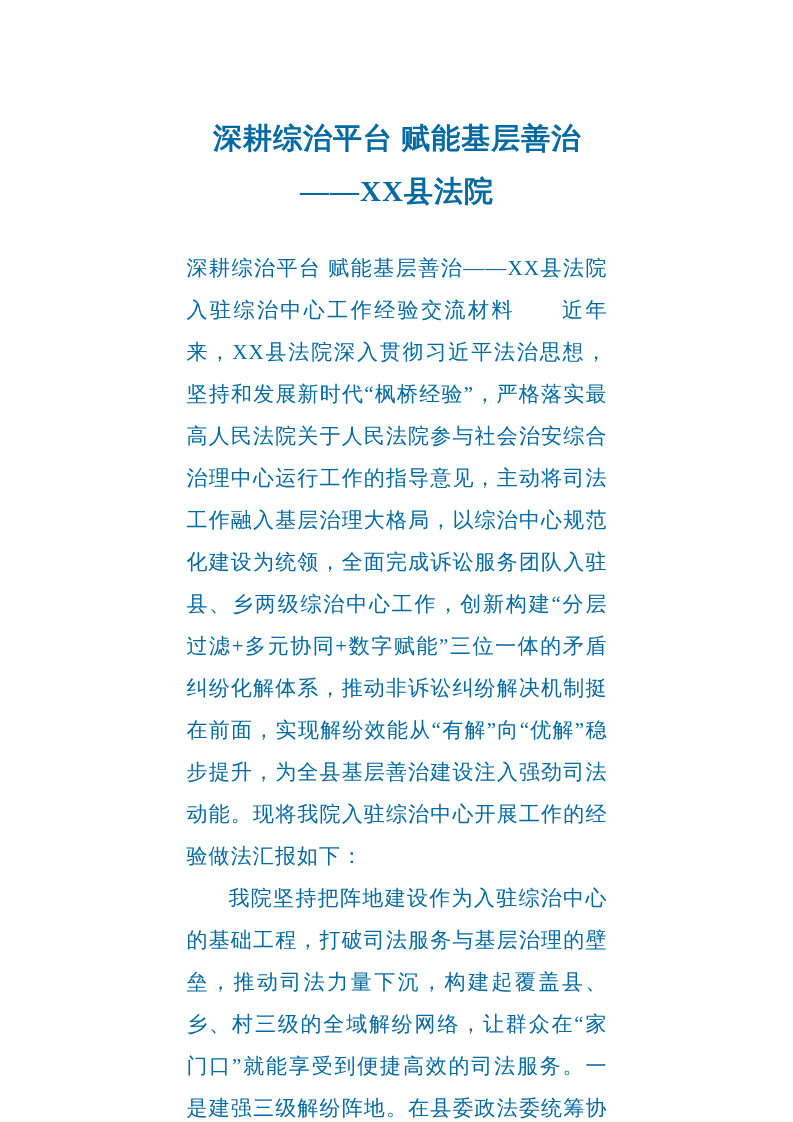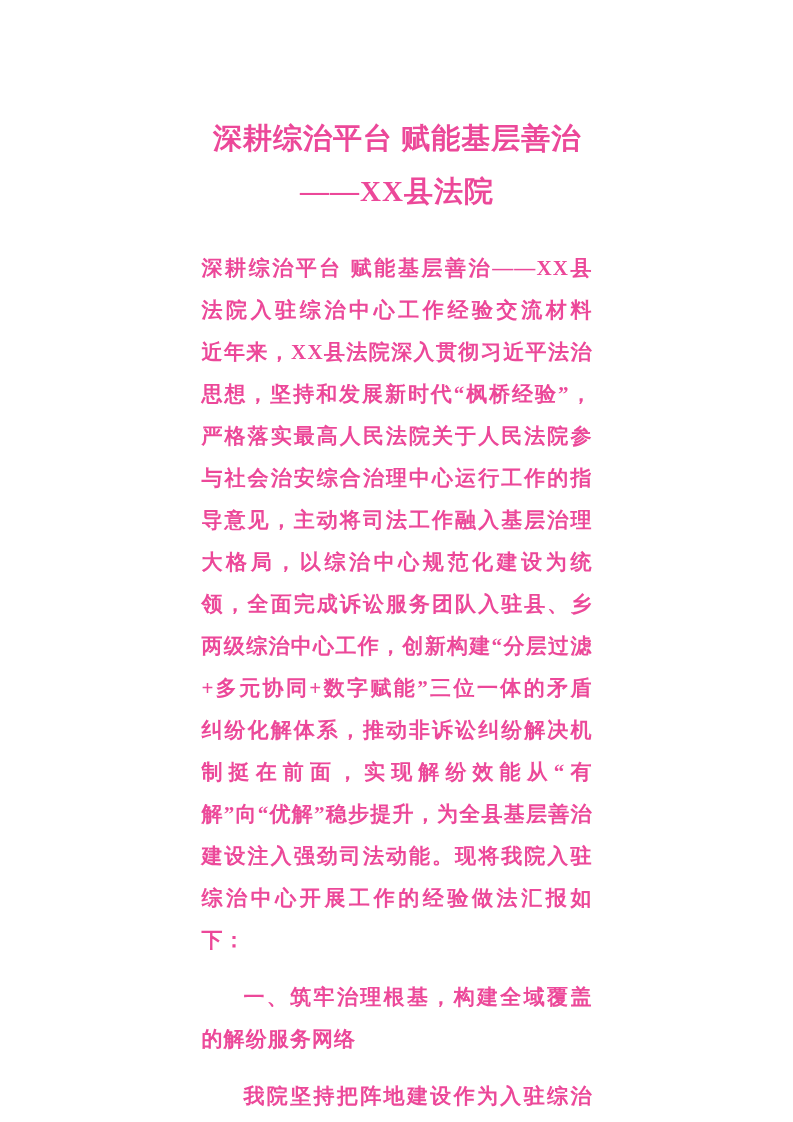--- a/index.html
+++ b/index.html
@@ -6,54 +6,52 @@
     margin: 0;
     padding: 0;
     background: #ffffff;
   }
   .page {
     position: relative;
     width: 660px;
     height: 1122px;
     margin: 0 auto;
     background: #ffffff;
-    color: #ec4899;
+    color: #0369a1;
     box-sizing: border-box;
     padding: 112px 119px 0 120px;
     overflow: hidden;
     font-family: "Liberation Serif", "DejaVu Serif", serif;
   }
   .doc-title {
     font-size: 29px;
     font-weight: 700;
     line-height: 53px;
     text-align: center;
     letter-spacing: 1px;
   }
   .content {
     margin-top: 29px;
   }
   .content p {
-    margin: 15px;
+    margin: 0;
     font-size: 21px;
     line-height: 42px;
     text-align: justify;
     word-break: break-all;
     letter-spacing: 1.1px;
-    font-weight: bold;
   }
   .content p.indent {
     text-indent: 2em;
   }
 </style>
 </head>
 <body>
 
 <div class="page">
   <div class="doc-title">
     <div>深耕综治平台 赋能基层善治——XX县法院</div>
   </div>
   <div class="content">
     <p>深耕综治平台 赋能基层善治——XX县法院入驻综治中心工作经验交流材料　　近年来，XX县法院深入贯彻习近平法治思想，坚持和发展新时代“枫桥经验”，严格落实最高人民法院关于人民法院参与社会治安综合治理中心运行工作的指导意见，主动将司法工作融入基层治理大格局，以综治中心规范化建设为统领，全面完成诉讼服务团队入驻县、乡两级综治中心工作，创新构建“分层过滤+多元协同+数字赋能”三位一体的矛盾纠纷化解体系，推动非诉讼纠纷解决机制挺在前面，实现解纷效能从“有解”向“优解”稳步提升，为全县基层善治建设注入强劲司法动能。现将我院入驻综治中心开展工作的经验做法汇报如下：</p>
-    <p class="indent">一、筑牢治理根基，构建全域覆盖的解纷服务网络</p>
     <p class="indent">我院坚持把阵地建设作为入驻综治中心的基础工程，打破司法服务与基层治理的壁垒，推动司法力量下沉，构建起覆盖县、乡、村三级的全域解纷网络，让群众在“家门口”就能享受到便捷高效的司法服务。一是建强三级解纷阵地。在县委政法委统筹协调下，我院按照“应进必进、能进全进”原则，在县级综治中心设立诉讼服务功能区、法官工作室、联合调解室和速裁审判庭，选派政治素质高、群众工作能力强、</p>
   </div>
 </div>
 
 </body></html>

